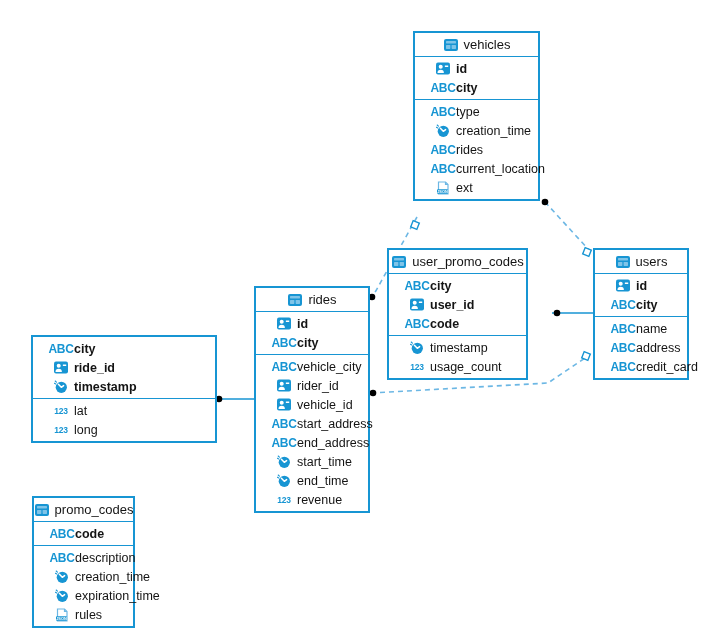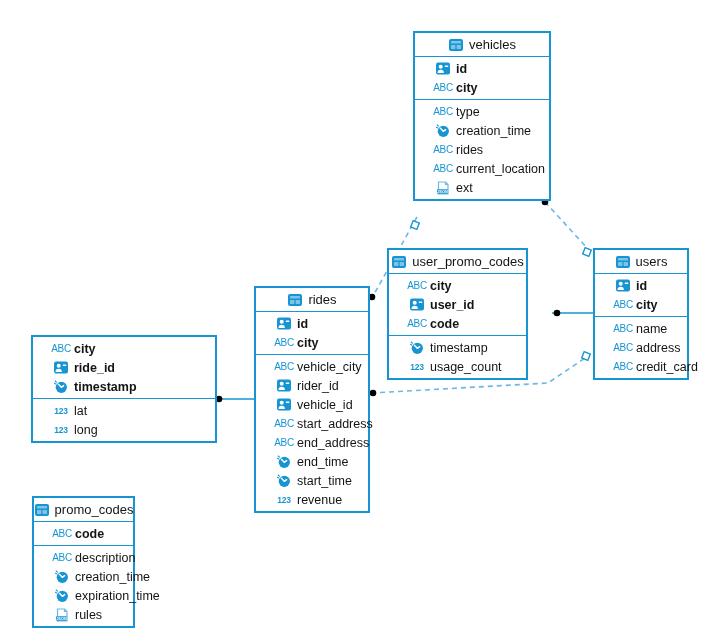--- a/index.html
+++ b/index.html
@@ -13,21 +13,21 @@
   #canvas{position:absolute;left:0;top:0;width:705px;height:636px;}
   .er-table{position:absolute;background:#fff;border:2px solid var(--blue);box-sizing:border-box;}
   .er-header{height:23px;display:flex;align-items:center;justify-content:center;gap:5px;
              border-bottom:1.5px solid var(--blue);font-size:13px;white-space:nowrap;padding:0 4px;}
   .er-section{padding:2px 0;}
   .er-section.pk{border-bottom:1.5px solid var(--blue);}
   .er-row{height:19px;display:flex;align-items:center;gap:5px;padding:0 20px;
           font-size:12.5px;white-space:nowrap;}
   .er-row.pk{font-weight:700;}
   .icon{width:16px;flex:0 0 16px;display:inline-flex;align-items:center;justify-content:center;}
-  .abc{font-size:10px;font-weight:400;color:var(--blue);letter-spacing:-0.3px;}
+  .abc{font-size:12px;font-weight:700;color:var(--blue);letter-spacing:-0.3px;}
   .n123{font-size:8.5px;font-weight:700;color:var(--blue);letter-spacing:-0.3px;}
   #relations{position:absolute;left:0;top:0;width:705px;height:636px;pointer-events:none;}
 </style>
 </head>
 <body>
 
 <div id="canvas">
   <svg id="relations" viewBox="0 0 705 636" xmlns="http://www.w3.org/2000/svg">
       <g>
         <polyline points="216,399 255,399" fill="none" stroke="#1795d3" stroke-width="1.3"></polyline>
@@ -46,21 +46,21 @@
         <polyline points="545,202 589,250" fill="none" stroke="#6cb7e4" stroke-width="1.6" stroke-dasharray="5 4"></polyline>
         <rect x="583.7" y="248.7" width="6.6" height="6.6" fill="#ffffff" stroke="#1795d3" stroke-width="1.4" transform="rotate(22 587 252)"></rect>
         <circle cx="545" cy="202" r="3.3" fill="#000000"></circle>
       </g>
       <g>
         <polyline points="371,393 548,383 585,358" fill="none" stroke="#6cb7e4" stroke-width="1.6" stroke-dasharray="5 4"></polyline>
         <rect x="582.7" y="352.7" width="6.6" height="6.6" fill="#ffffff" stroke="#1795d3" stroke-width="1.4" transform="rotate(22 586 356)"></rect>
         <circle cx="373" cy="393" r="3.3" fill="#000000"></circle>
       </g>
     </svg>
-<div class="er-table" style="left: 413px; top: 31px; width: 138px;">
+<div class="er-table" style="left: 413px; top: 31px; width: 127px;">
       <div class="er-header">
         <span class="icon">
           <svg width="14" height="12" viewBox="0 0 14 12">
             <rect x="0" y="0" width="14" height="12" rx="2" fill="#1795d3"></rect>
             <rect x="2" y="2" width="10" height="2.4" rx="0.6" fill="#7fc4e8"></rect>
             <rect x="2" y="6" width="4.4" height="3.9" rx="0.6" fill="#7fc4e8"></rect>
             <rect x="7.6" y="6" width="4.4" height="3.9" rx="0.6" fill="#7fc4e8"></rect>
           </svg>
         </span>
         <span>vehicles</span>
@@ -310,32 +310,32 @@
         </div>
         <div class="er-row">
           <span class="icon">
             <svg width="14" height="14" viewBox="0 0 14 14">
               <circle cx="7.3" cy="7.3" r="5.6" fill="#1795d3"></circle>
               <path d="M7.3 7.3 L4.4 4.2 M7.3 7.3 L9.6 5.6" stroke="#fff" stroke-width="1.5" stroke-linecap="round"></path>
               <path d="M2.1 2.6 L3.3 3.6" stroke="#fff" stroke-width="2.2"></path>
               <path d="M1.2 1 L2.4 2.1 M0.4 3.2 L1.8 3.9" stroke="#1795d3" stroke-width="1.1" stroke-linecap="round"></path>
             </svg>
           </span>
+          <span>start_time</span>
+        </div>
+        <div class="er-row">
+          <span class="icon">
+            <svg width="14" height="14" viewBox="0 0 14 14">
+              <circle cx="7.3" cy="7.3" r="5.6" fill="#1795d3"></circle>
+              <path d="M7.3 7.3 L4.4 4.2 M7.3 7.3 L9.6 5.6" stroke="#fff" stroke-width="1.5" stroke-linecap="round"></path>
+              <path d="M2.1 2.6 L3.3 3.6" stroke="#fff" stroke-width="2.2"></path>
+              <path d="M1.2 1 L2.4 2.1 M0.4 3.2 L1.8 3.9" stroke="#1795d3" stroke-width="1.1" stroke-linecap="round"></path>
+            </svg>
+          </span>
           <span>end_time</span>
-        </div>
-        <div class="er-row">
-          <span class="icon">
-            <svg width="14" height="14" viewBox="0 0 14 14">
-              <circle cx="7.3" cy="7.3" r="5.6" fill="#1795d3"></circle>
-              <path d="M7.3 7.3 L4.4 4.2 M7.3 7.3 L9.6 5.6" stroke="#fff" stroke-width="1.5" stroke-linecap="round"></path>
-              <path d="M2.1 2.6 L3.3 3.6" stroke="#fff" stroke-width="2.2"></path>
-              <path d="M1.2 1 L2.4 2.1 M0.4 3.2 L1.8 3.9" stroke="#1795d3" stroke-width="1.1" stroke-linecap="round"></path>
-            </svg>
-          </span>
-          <span>start_time</span>
         </div>
         <div class="er-row">
           <span class="icon">
             <span class="n123">123</span>
           </span>
           <span>revenue</span>
         </div>
       </div>
     </div>
     <div class="er-table" style="left: 31px; top: 335px; width: 186px;">

